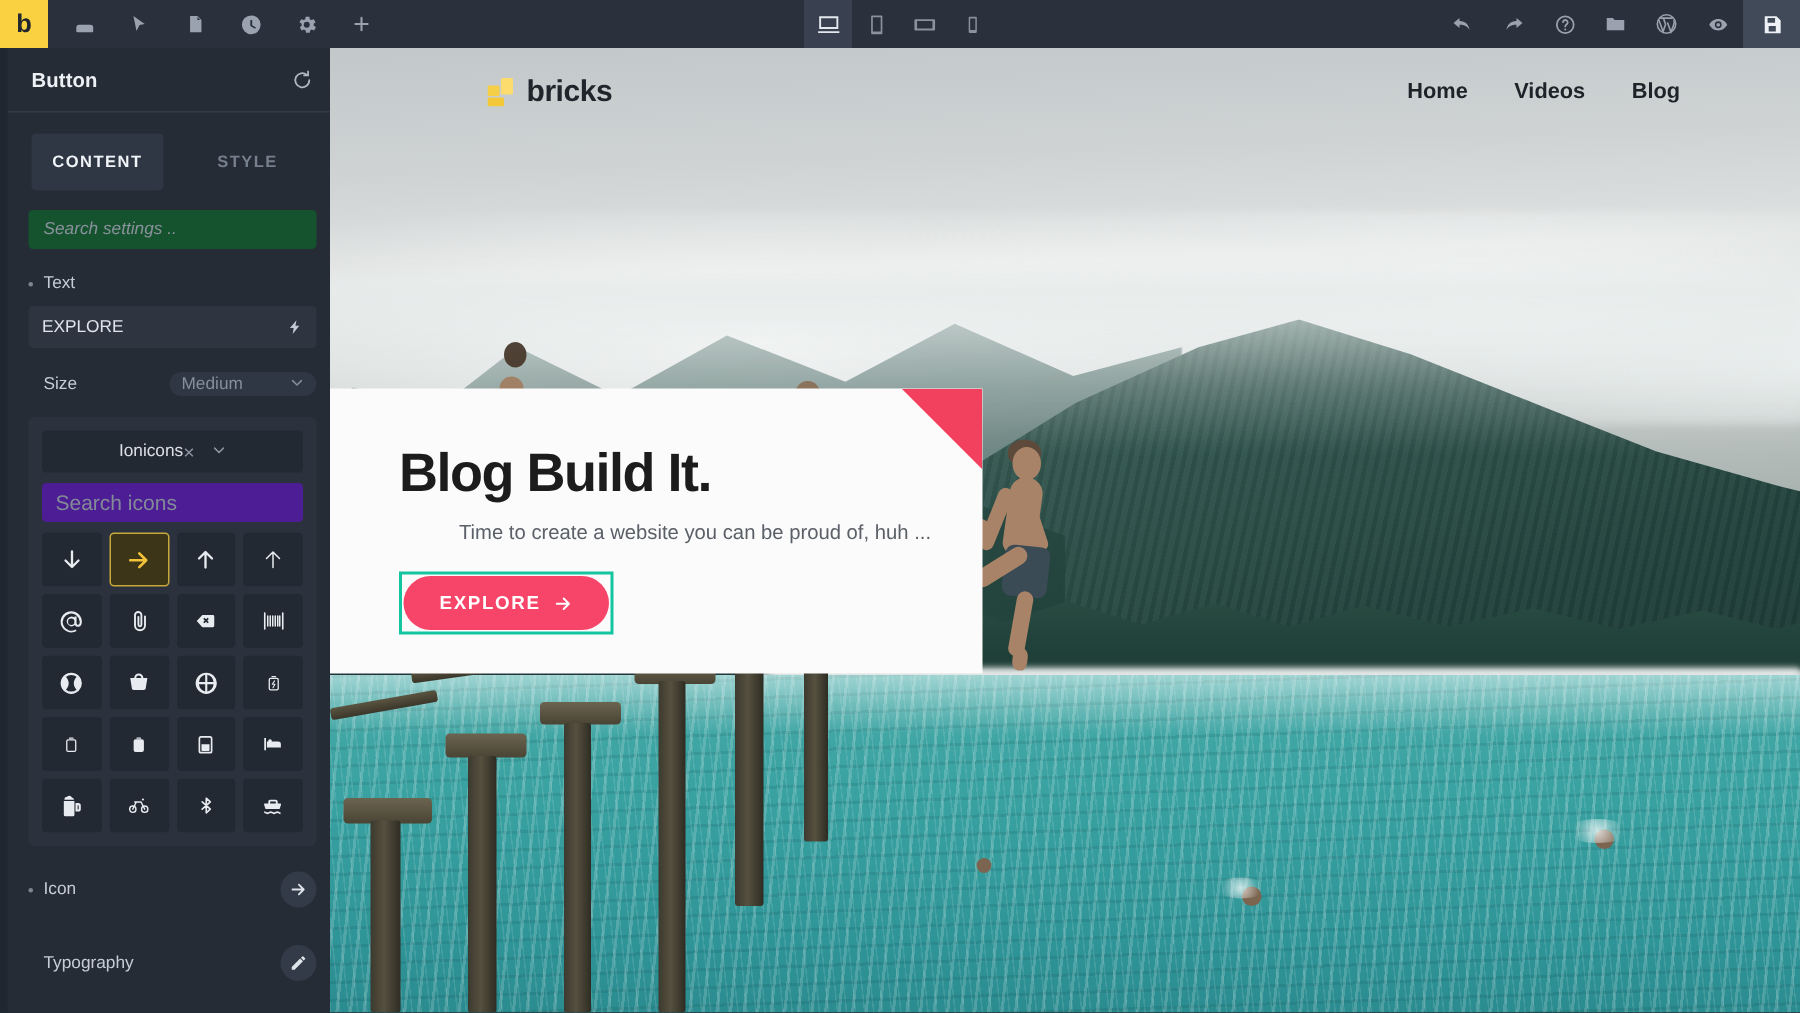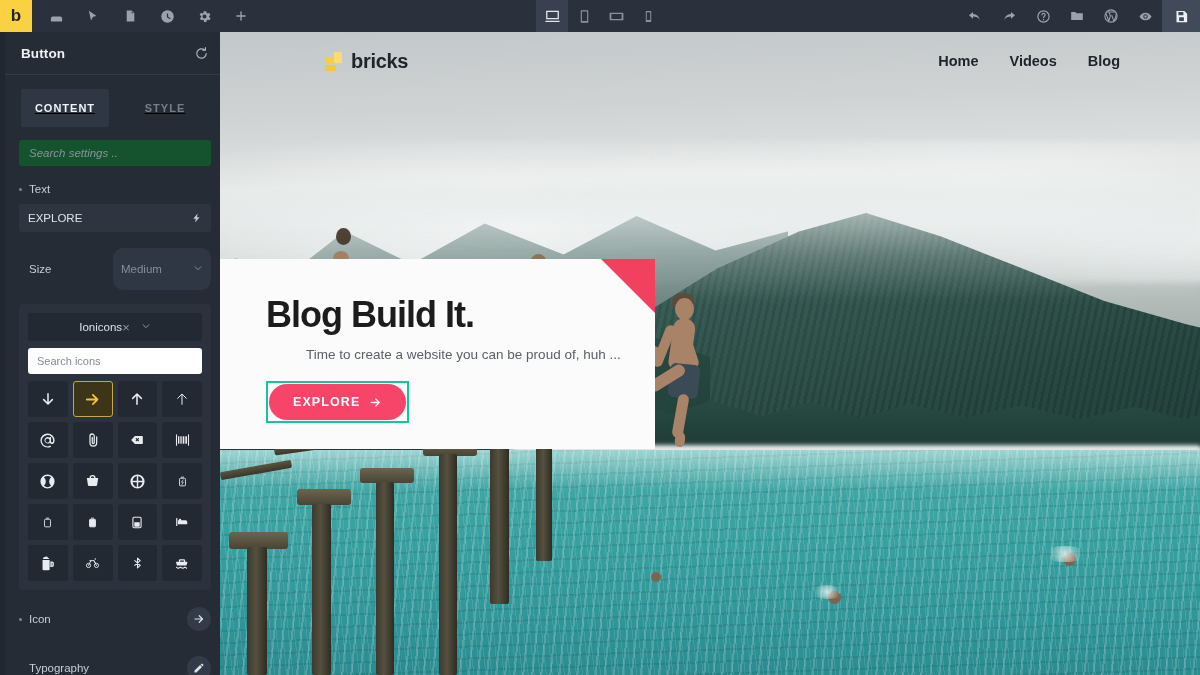--- a/index.html
+++ b/index.html
@@ -63,21 +63,21 @@
   }
   .panel-head {
     height: 43px; padding: 0 16px;
     display: flex; align-items: center; justify-content: space-between;
     border-bottom: 1px solid #323a46;
     background: #262c36;
   }
   .panel-title { color: #edf0f4; font-size: 13.5px; font-weight: bold; letter-spacing: .1px; }
   .reset-icon { color: #aeb6c2; display: flex; }
 
-  .tabs { display: flex; padding: 14px 16px 0 16px; gap: 12px; text-decoration: underline; }
+  .tabs { display: flex; padding: 14px 16px 0 16px; gap: 12px; }
   .tab {
     flex: 1; height: 38px;
     display: flex; align-items: center; justify-content: center;
     font-size: 11px; font-weight: bold; letter-spacing: 1px;
     color: #767f8d; border-radius: 3px;
   }
   .tab.active { background: #2f3744; color: #f1f4f8; }
 
   .search-settings {
     margin: 13px 14px 0 14px; height: 26px;
@@ -108,40 +108,40 @@
     justify-content: space-between;
   }
   .text-field span.val { color: #dfe4eb; font-size: 11.5px; }
   .bolt { color: #c3cad5; display: flex; }
 
   .row-size {
     padding: 0 14px; margin-top: 16px;
     display: flex; align-items: center; justify-content: space-between;
   }
   .size-select {
-    width: 98px; height: 42px; background: #2f3744; border-radius: 10px;
+    width: 98px; height: 16px; background: #2f3744; border-radius: 10px;
     display: flex; align-items: center; justify-content: space-between;
     padding: 0 8px; color: #868e9b; font-size: 11.5px;
   }
 
   .icon-picker {
     margin: 14px 14px 0 14px;
     background: #2b323d; border-radius: 4px;
     padding: 9px;
   }
   .ip-select {
     height: 28px; background: #232932; border-radius: 3px;
     display: flex; align-items: center; padding: 0 9px;
     justify-content: center; color: #dbe0e8; font-size: 11.5px;
   }
   .ip-select .acts { display: flex; align-items: center; gap: 11px; color: #8e96a3; }
   .ip-search {
     margin-top: 7px; width: 100%; height: 26px;
-    background: #ffffff; border: none; border-radius: 3px;
-    color: #8d95a1; font-size: 11px; padding: 0 9px;
+    background: #4c1d95; border: none; border-radius: 3px;
+    color: #8d95a1; font-size: 14px; padding: 0 9px;
     font-family: "Liberation Sans", sans-serif;
   }
   .ip-search::placeholder { color: #838b97; }
   .icon-grid {
     margin-top: 7px;
     display: grid; grid-template-columns: repeat(4, 1fr);
     gap: 5px;
   }
   .icon-cell {
     height: 36px; background: #232932; border-radius: 3px;

